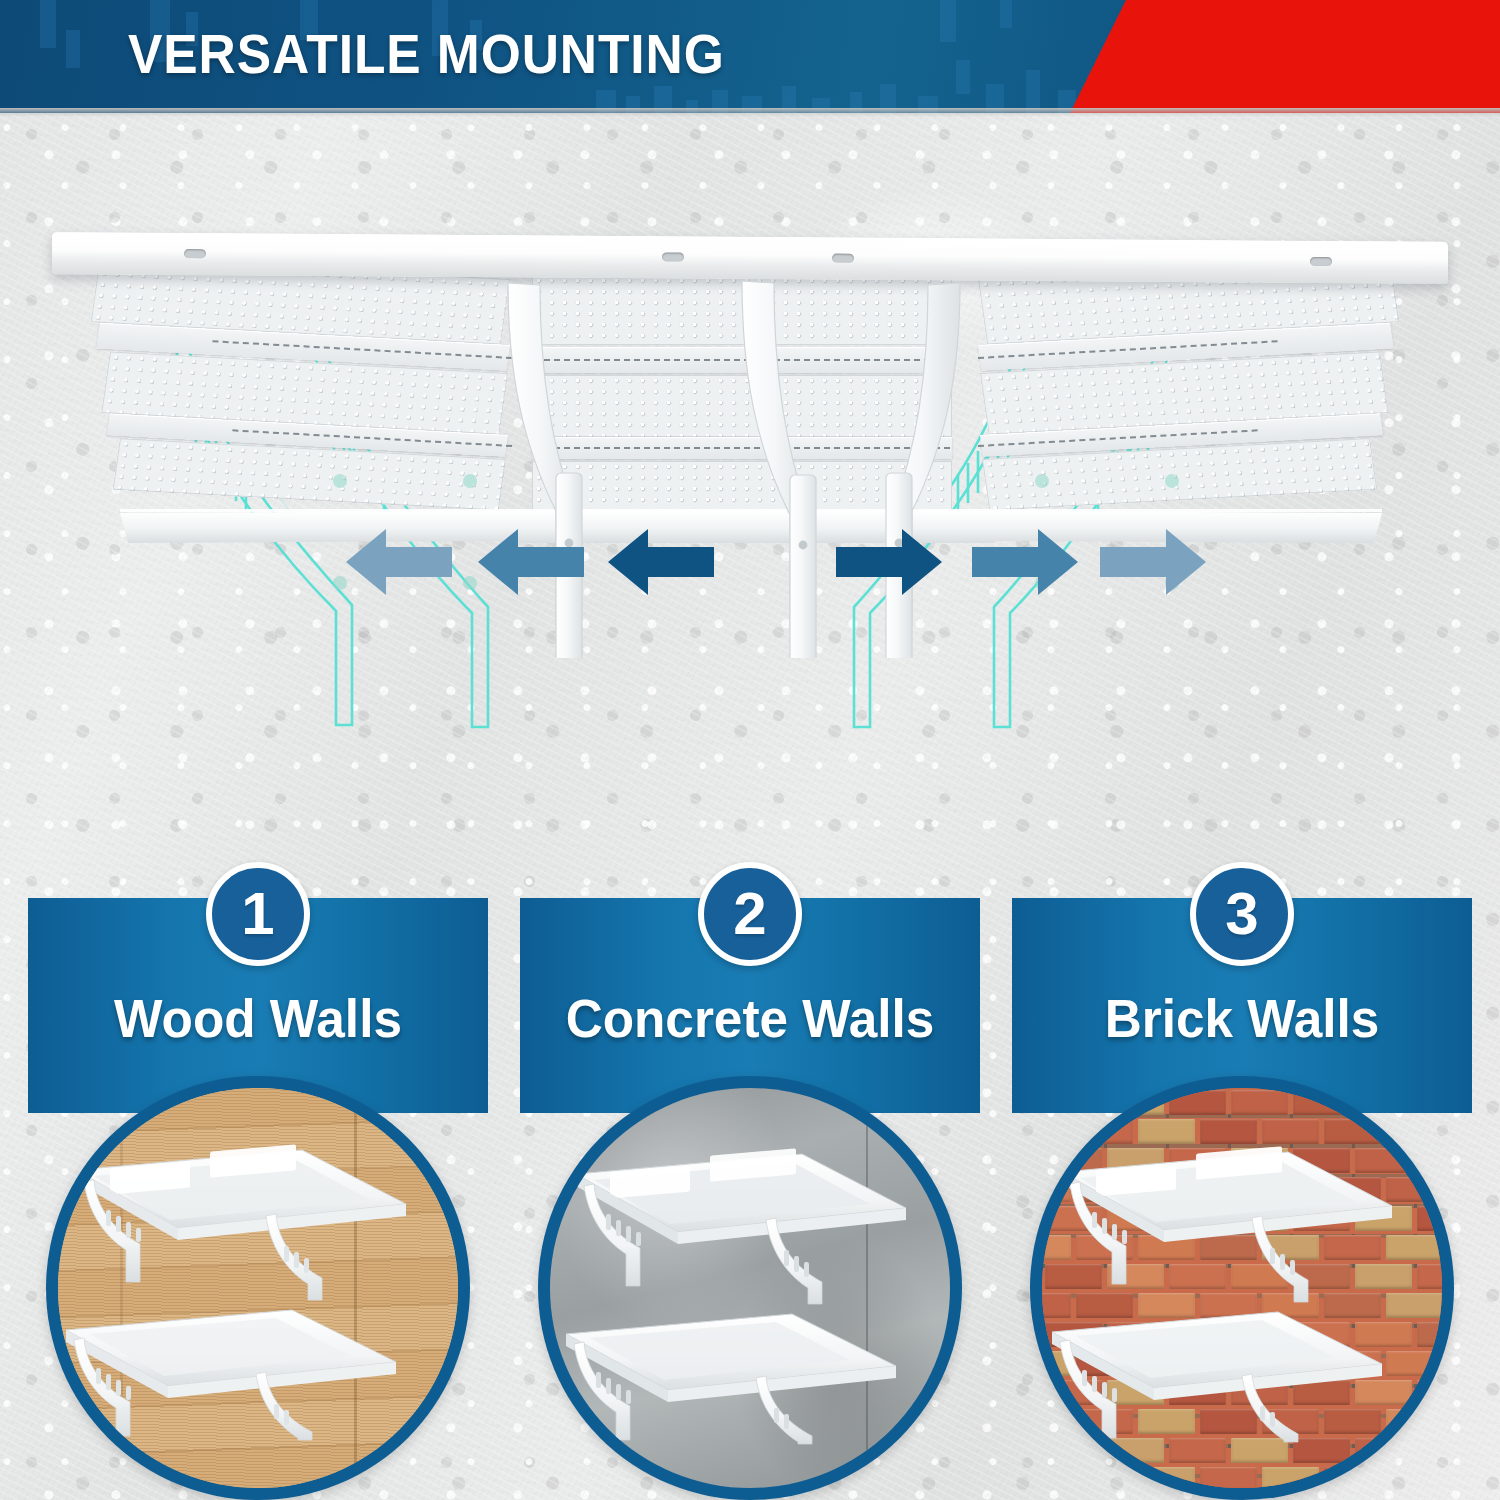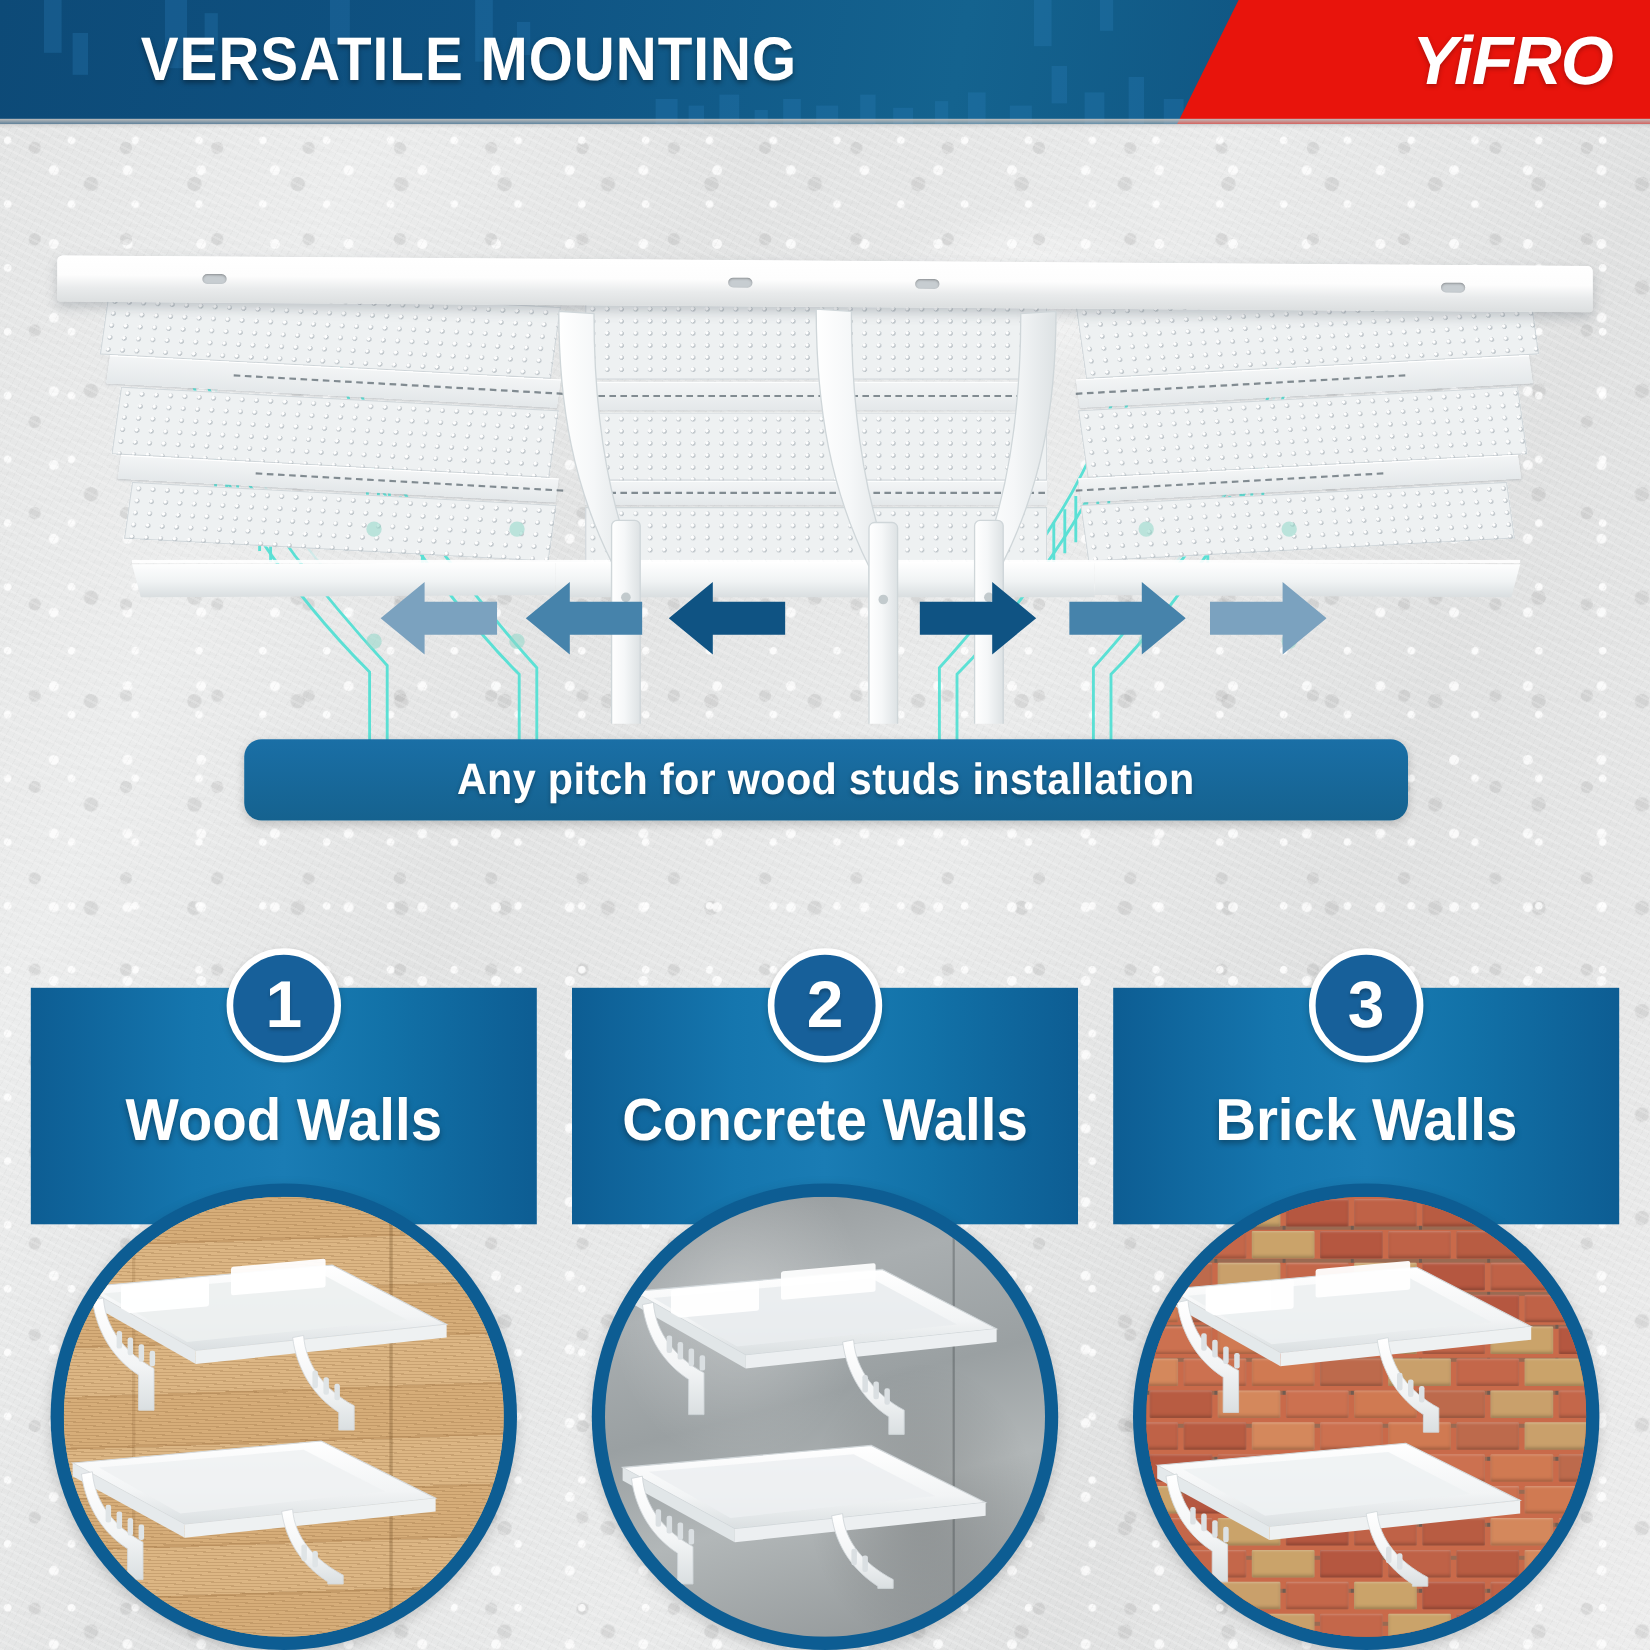--- a/index.html
+++ b/index.html
@@ -235,21 +235,20 @@
       <div class="hb" style="left:918px;top:96px;width:20px;height:17px;"></div>
       <div class="hb" style="left:956px;top:60px;width:14px;height:34px;"></div>
       <div class="hb" style="left:986px;top:84px;width:18px;height:29px;"></div>
       <div class="hb" style="left:1026px;top:70px;width:14px;height:43px;"></div>
       <div class="hb" style="left:1058px;top:90px;width:18px;height:23px;"></div>
       <div class="hb" style="left:940px;top:0;width:16px;height:42px;"></div>
       <div class="hb" style="left:1000px;top:0;width:12px;height:28px;"></div>
     </div>
     <div class="header-red"></div>
     <div class="header-title">VERSATILE MOUNTING</div>
-    <div class="brand">YiFRO</div>
   </div>
   <div class="header-shade"></div>
 
   <div class="hero">
 
     <svg style="position:absolute;left:0;top:0;width:1500px;height:545px;overflow:visible;">
       <g fill="none" stroke="#54e0d4" stroke-width="2.6" opacity=".95">
 
         <path d="M175,172 C183,238 214,320 268,392 C300,434 330,468 352,492 L352,612 L336,612 L336,498 C306,468 268,424 236,376 C196,316 172,246 166,176 Z"></path>
         <path d="M196,300 l0,48 M206,312 l0,46 M216,324 l0,44 M226,336 l0,42 M236,348 l0,40 M246,360 l0,38"></path>
@@ -388,23 +387,20 @@
         <path d="M106,37 L66,4 L66,22 L0,22 L0,52 L66,52 L66,70 Z" fill="#4683ab"></path>
       </svg>
     </div>
     <div class="arrow" style="left:1100px;top:412px;">
       <svg width="106" height="74" viewBox="0 0 106 74">
         <path d="M106,37 L66,4 L66,22 L0,22 L0,52 L66,52 L66,70 Z" fill="#7ba2bf"></path>
       </svg>
     </div>
   </div>
 
-  <div class="pill">
-    <div class="pill-text">Any pitch for wood studs installation</div>
-  </div>
 
   <div class="cards">
 
     <div class="card" style="left:28px;">
       <div class="card-blue"></div>
       <div class="badge">
         <span>1</span>
       </div>
       <div class="card-title">Wood Walls</div>
       <div class="photo-ring">

